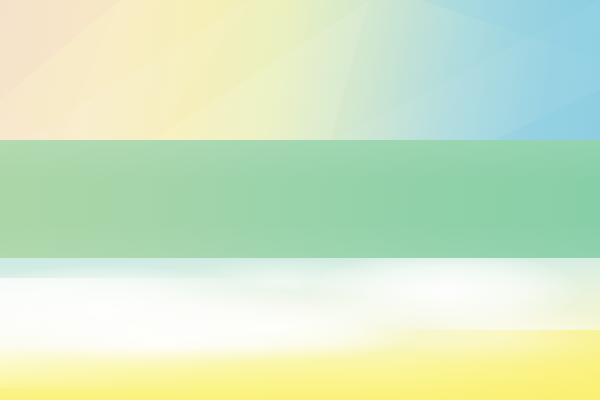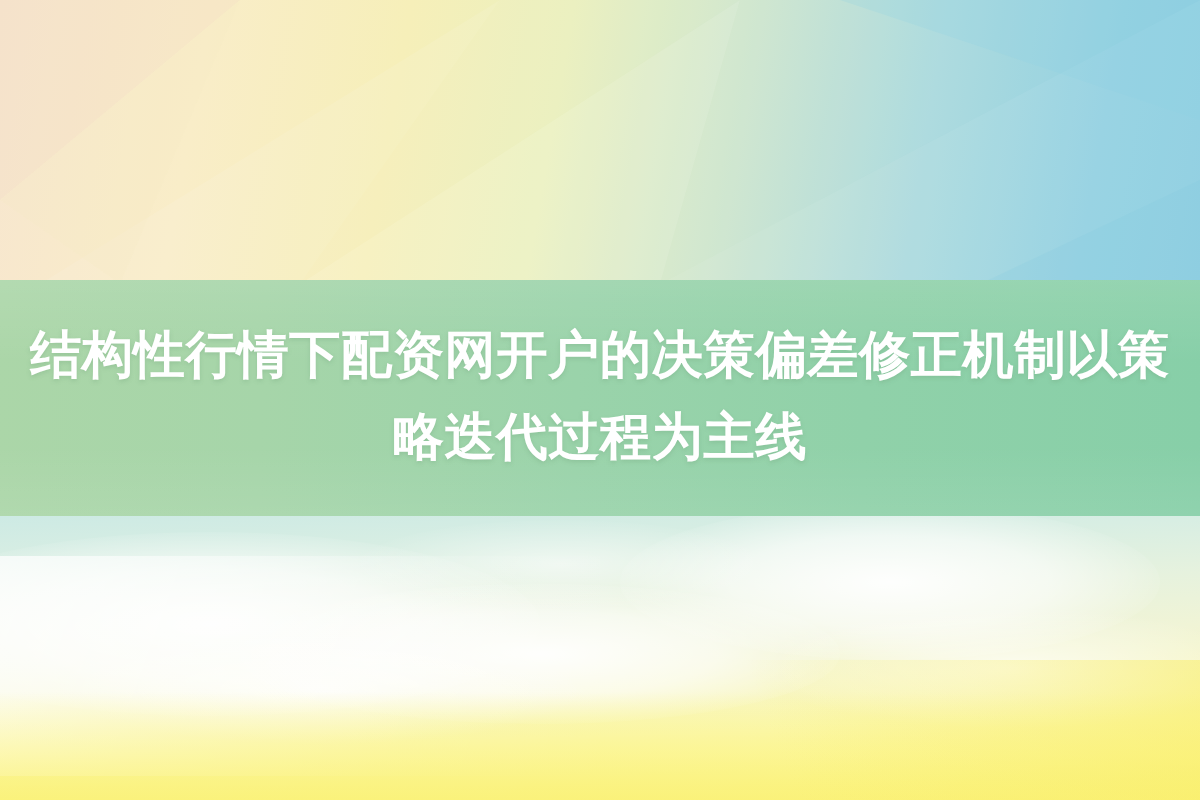--- a/index.html
+++ b/index.html
@@ -170,21 +170,20 @@
       <polygon points="250,0 150,142 20,142" fill="#ffffff" fill-opacity="0.09"></polygon>
       <polygon points="600,0 600,60 420,0" fill="#8fd0e2" fill-opacity="0.22"></polygon>
       <polygon points="490,142 600,90 600,142" fill="#7fc6dd" fill-opacity="0.18"></polygon>
       <polygon points="0,0 120,0 0,100" fill="#f3dcc2" fill-opacity="0.30"></polygon>
       <polygon points="0,100 120,0 60,142" fill="#f7ecc4" fill-opacity="0.20"></polygon>
     </svg>
   </div>
 
   <div class="band">
     <div class="band-sheen"></div>
-    <h1 class="headline">结构性行情下配资网开户的决策偏差修正机制以策略迭代过程为主线</h1>
   </div>
 
   <div class="bottom-area">
     <div class="cloud c1"></div>
     <div class="cloud c2"></div>
     <div class="cloud c3"></div>
     <div class="cloud c4"></div>
     <div class="cloud c5"></div>
     <div class="cloud c6"></div>
     <div class="haze-left"></div>

